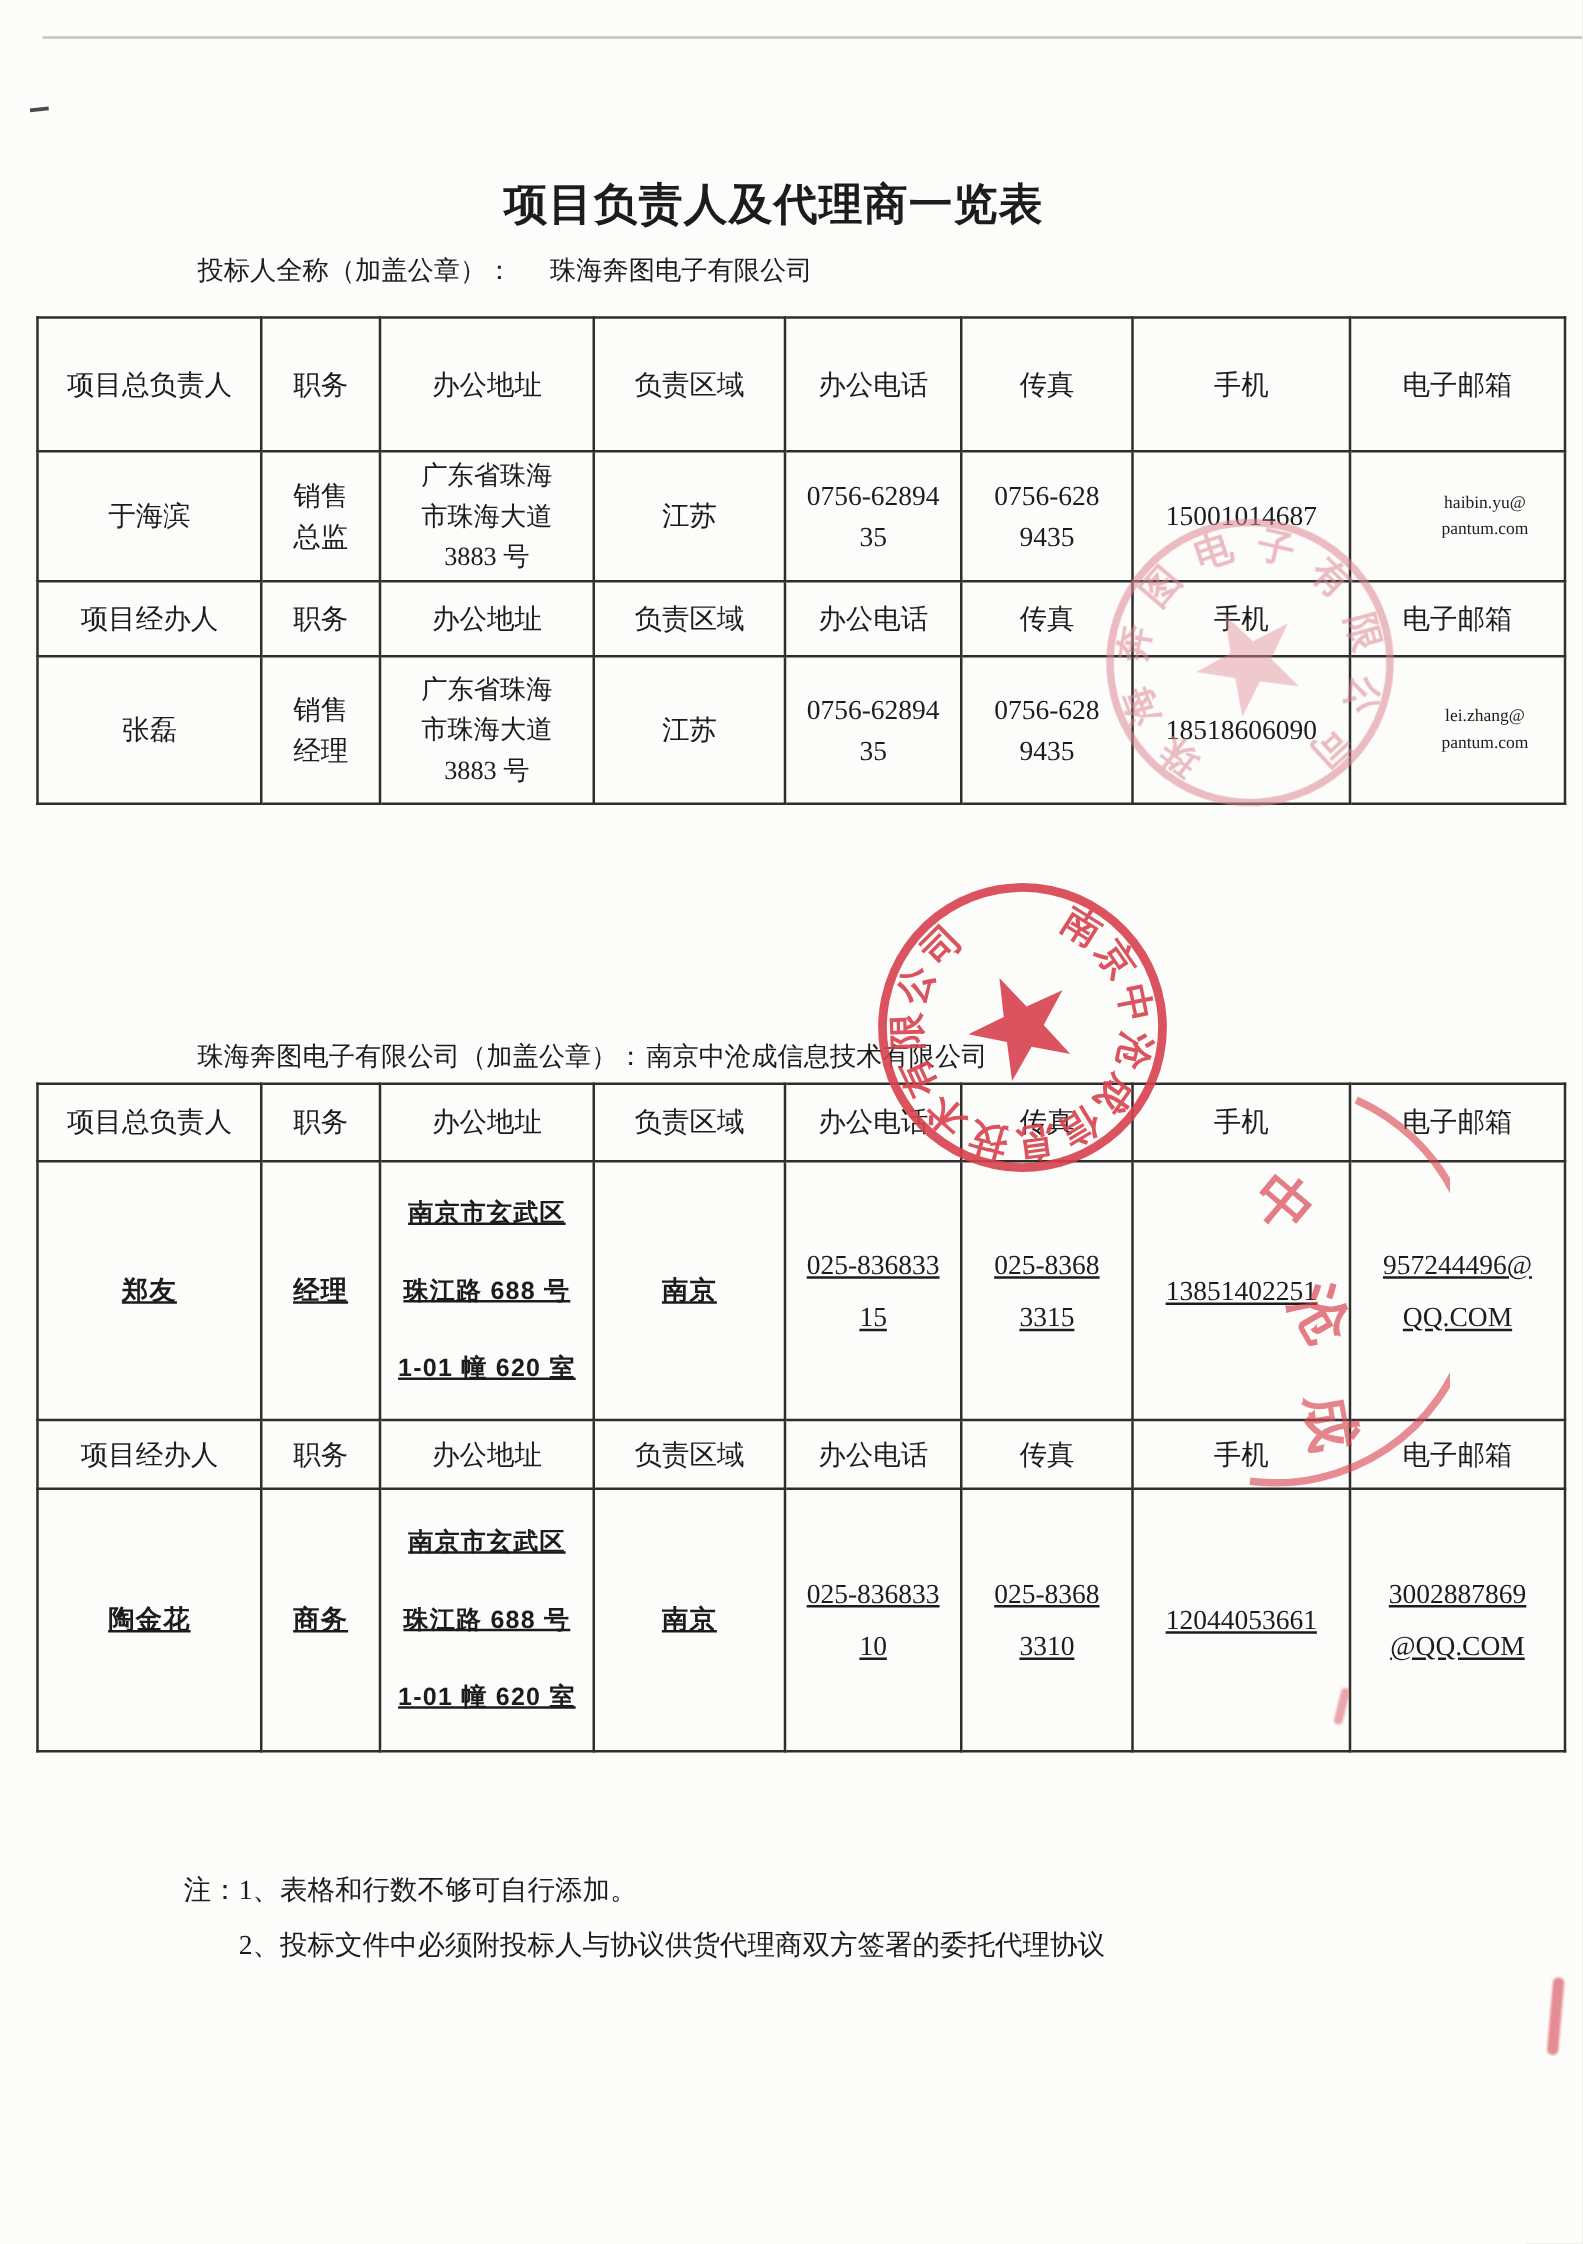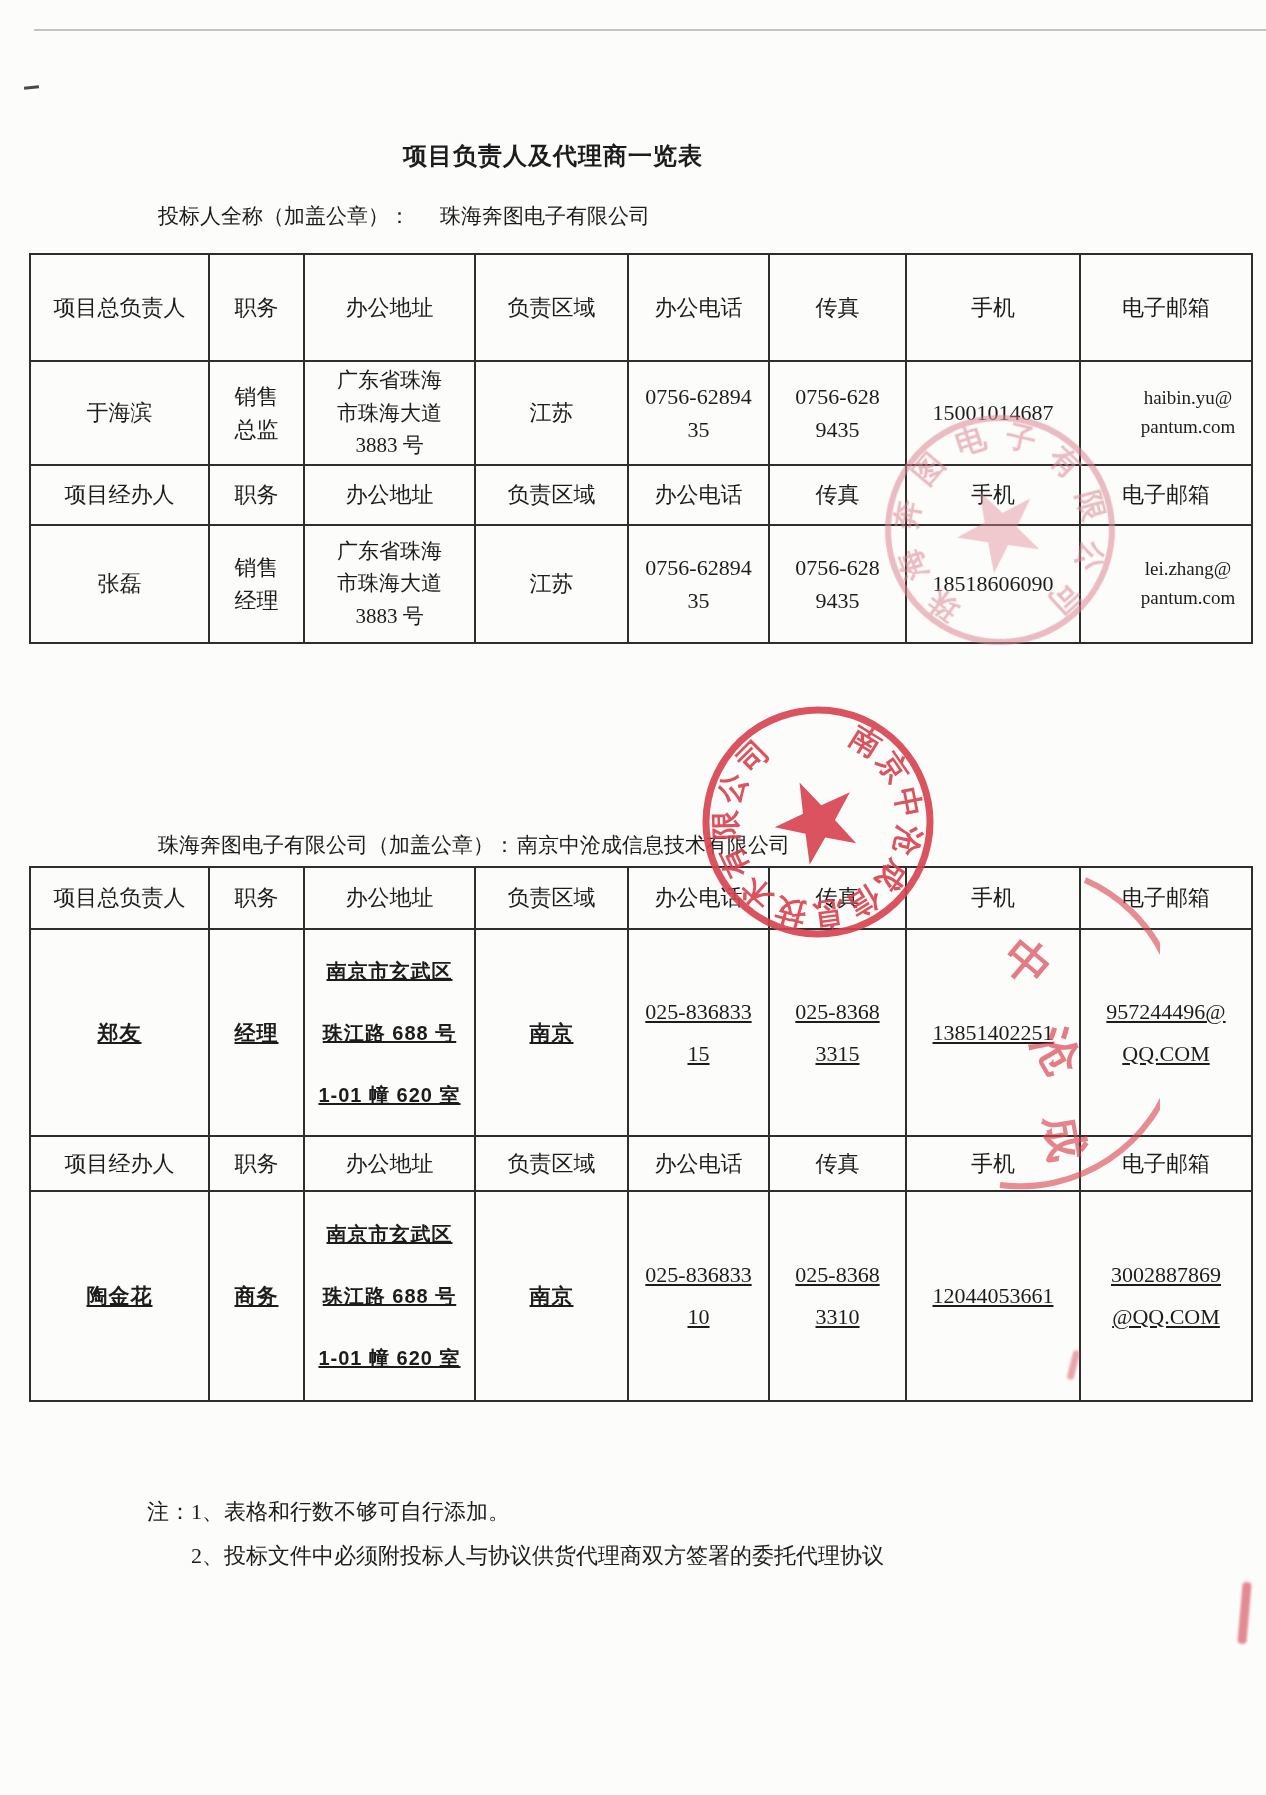--- a/index.html
+++ b/index.html
@@ -7,21 +7,21 @@
     position:relative;width:1266px;height:1795px;margin:0 auto;
     background:#fcfcfa;overflow:hidden;
     font-family:"Liberation Serif","DejaVu Serif",serif;color:#1c1c1c;
   }
   
   .scan-topline{position:absolute;top:29px;left:34px;width:1232px;height:2px;background:#c4c4c2;}
   .scan-dash{position:absolute;top:86px;left:24px;width:15px;height:3px;background:#4a4a4a;transform:rotate(-6deg);}
 
   .doc-title{
     position:absolute;top:140px;left:403px;
-    font-size:24px;font-weight:700;letter-spacing:1px;white-space:nowrap;
+    font-size:35px;font-weight:700;letter-spacing:1px;white-space:nowrap;
   }
   .subline{position:absolute;left:158px;font-size:21px;white-space:nowrap;}
   .subline .company{margin-left:30px;}
   .subline.s1{top:202px;}
   .subline.s2{top:831px;}
   .subline.s2 .company{margin-left:2px;}
 
   table.doc-table{
     position:absolute;left:8px;width:1222px;
     border-collapse:collapse;table-layout:fixed;margin-left:21px;
@@ -38,21 +38,21 @@
   .t1 tr.r-data1{height:102px}
   .t1 tr.r-head2{height:60px}
   .t1 tr.r-data2{height:118px}
   .t2 tr.r-head1{height:62px}
   .t2 tr.r-data1{height:207px}
   .t2 tr.r-head2{height:55px}
   .t2 tr.r-data2{height:210px}
 
   .t1 tr.data td{line-height:1.5;}
   .t1 tr.data td:nth-child(3){font-size:21px;line-height:1.55;}
-  .t1 tr.data td:nth-child(8){font-size:19px;padding-left:48px;}
+  .t1 tr.data td:nth-child(8){font-size:14px;padding-left:48px;}
   .t2 tr.data td{line-height:1.9;text-decoration:underline;}
   .t2 tr.data td:nth-child(-n+4){
     font-family:"Liberation Sans","DejaVu Sans",sans-serif;
     font-weight:700;font-size:21px;letter-spacing:1px;line-height:1.5;
   }
   .t2 tr.data td:nth-child(3){font-size:20px;line-height:62px;}
 
   .notes{position:absolute;top:1496px;left:147px;font-size:22px;line-height:1.45;}
   .notes .nrow{white-space:nowrap;}
   .notes .nrow.second{margin-left:44px;margin-top:12px;}

